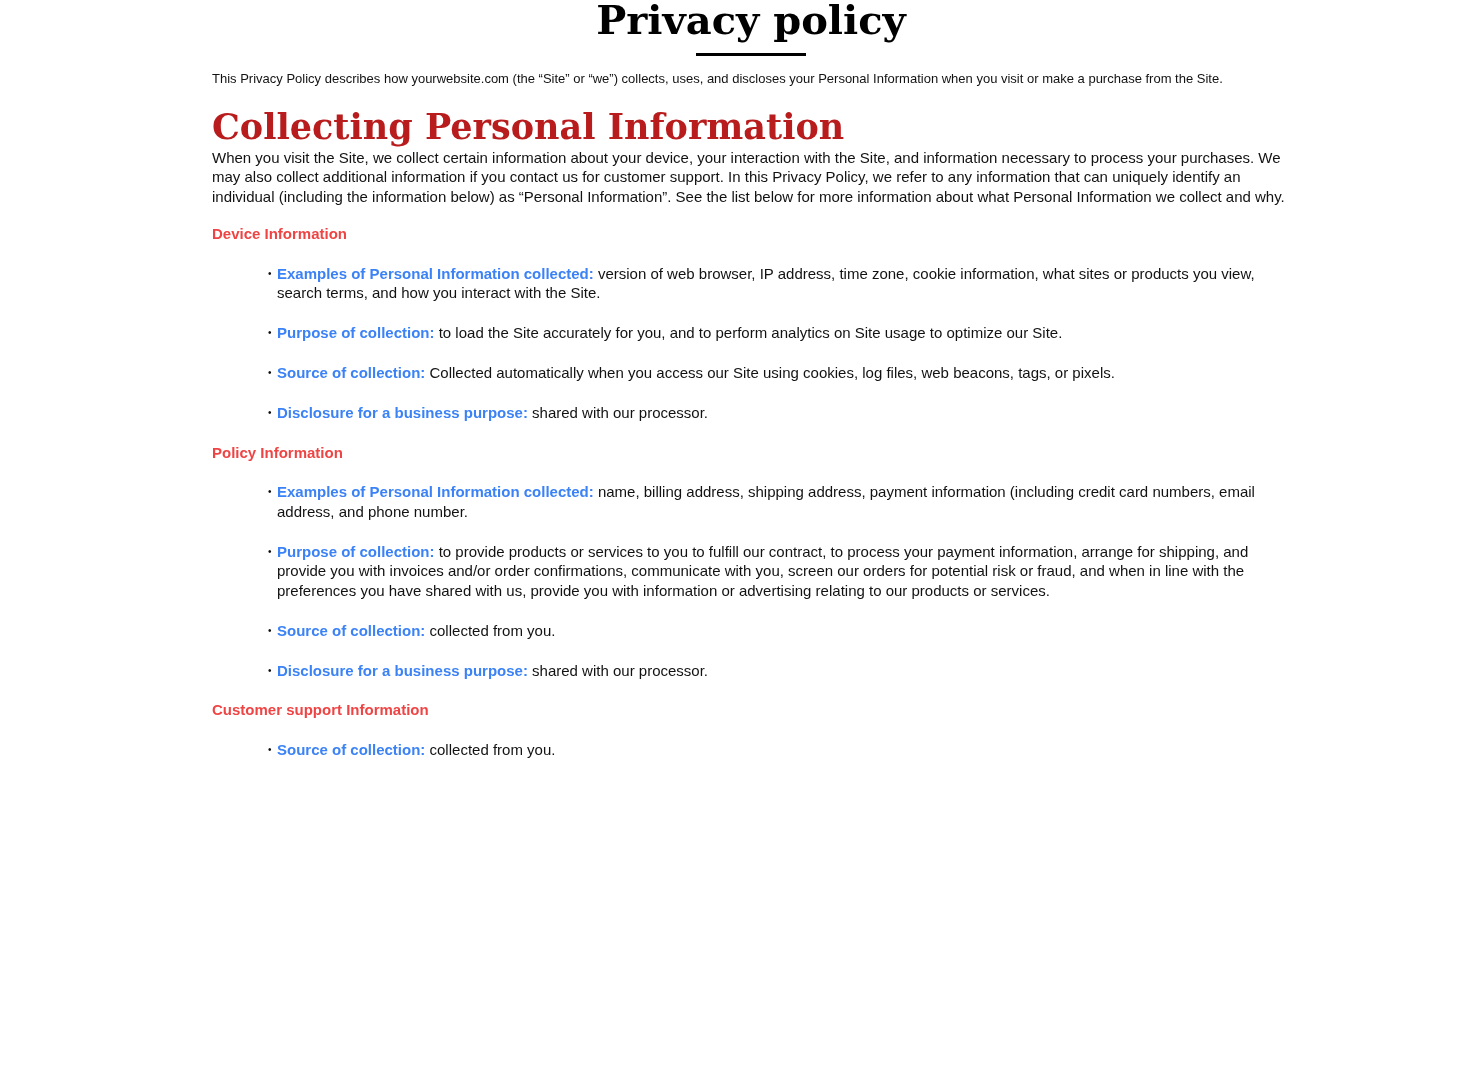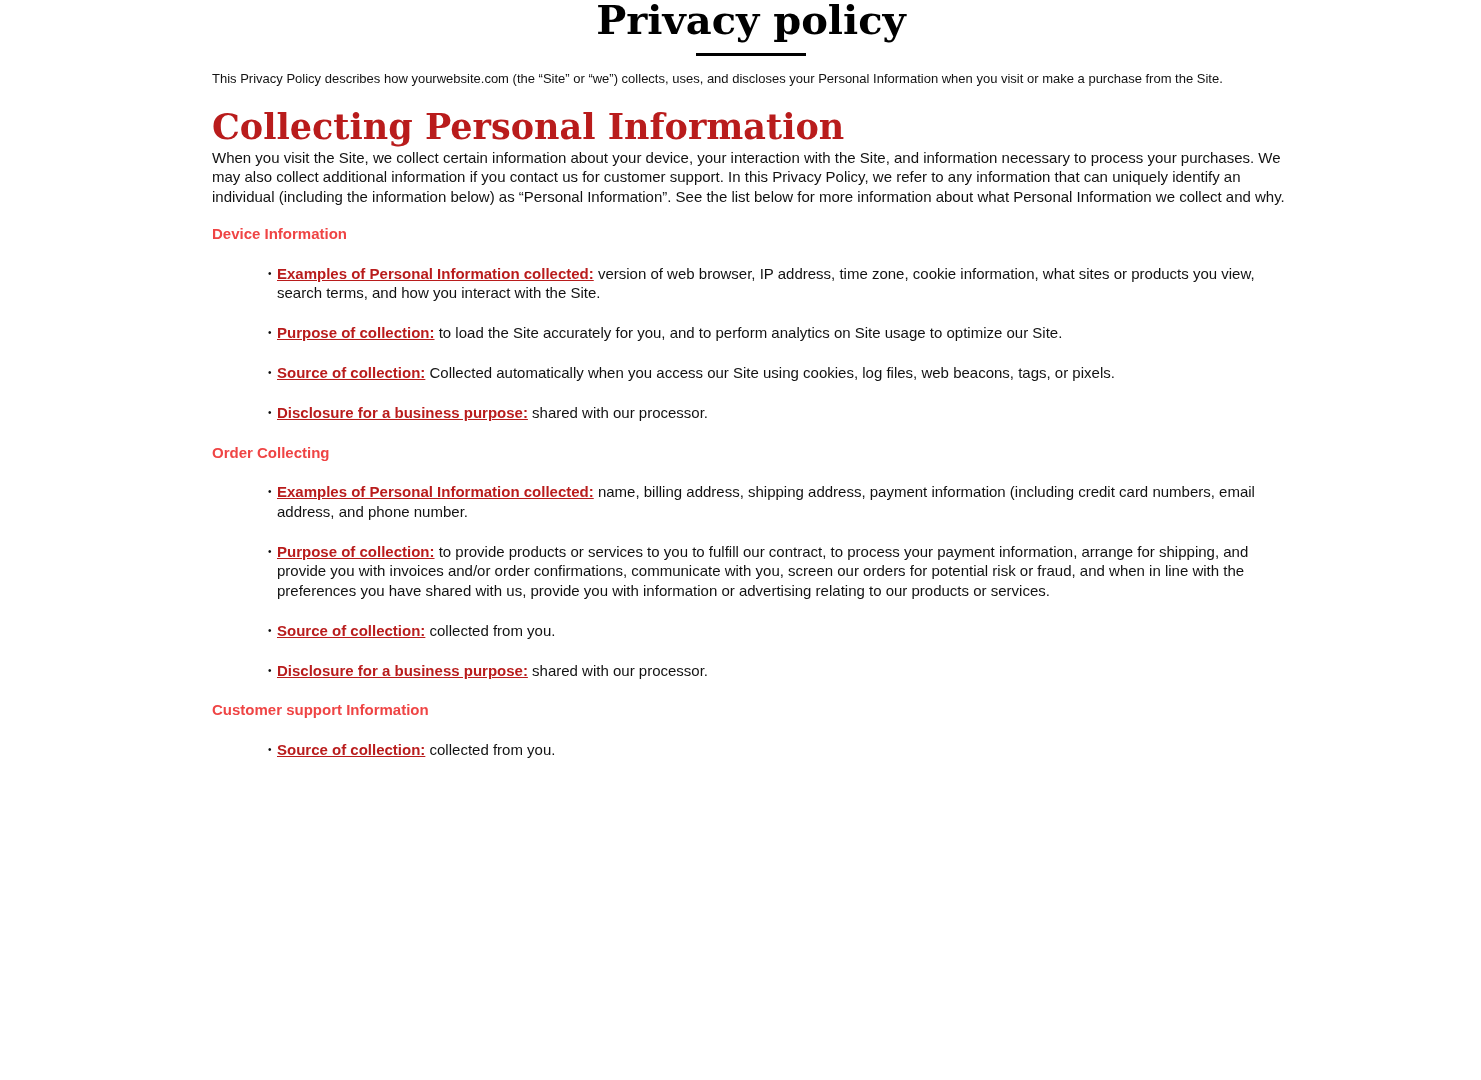--- a/index.html
+++ b/index.html
@@ -78,22 +78,21 @@
     content: "\2022";
     position: absolute;
     left: 0;
     top: 0;
     font-size: 10px;
     line-height: 19.5px;
     color: #0d0d0d;
   }
   ul.bullet-list li strong {
     font-weight: 700;
-    color: #b91c1c;
-    text-decoration: underline;
+    color: #3b82f6;
   }
 </style>
 </head>
 <body>
 
 <div class="page">
 
   <header>
     <h1 class="page-title">Privacy policy</h1>
     <div class="title-underline"></div>
@@ -118,21 +117,21 @@
     <li>
       <strong>Source of collection:</strong>
       <span>Collected automatically when you access our Site using cookies, log files, web beacons, tags, or pixels.</span>
     </li>
     <li>
       <strong>Disclosure for a business purpose:</strong>
       <span>shared with our processor.</span>
     </li>
   </ul>
 
-  <h3 class="subsection-title">Order Collecting</h3>
+  <h3 class="subsection-title">Policy Information</h3>
   <ul class="bullet-list">
     <li>
       <strong>Examples of Personal Information collected:</strong>
       <span>name, billing address, shipping address, payment information (including credit card numbers, email address, and phone number.</span>
     </li>
     <li>
       <strong>Purpose of collection:</strong>
       <span>to provide products or services to you to fulfill our contract, to process your payment information, arrange for shipping, and provide you with invoices and/or order confirmations, communicate with you, screen our orders for potential risk or fraud, and when in line with the preferences you have shared with us, provide you with information or advertising relating to our products or services.</span>
     </li>
     <li>

